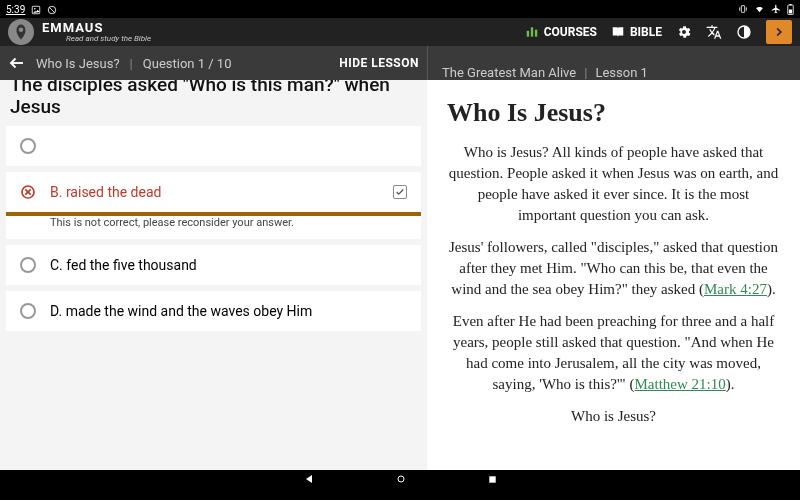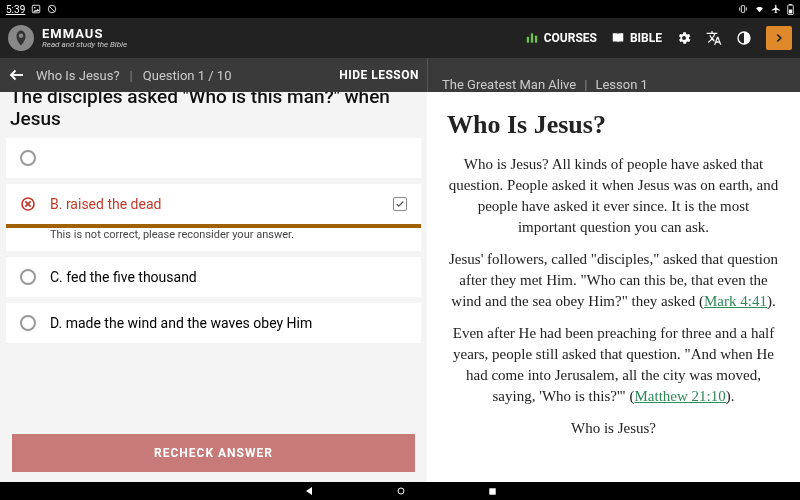--- a/index.html
+++ b/index.html
@@ -1,24 +1,24 @@
 <!DOCTYPE html>
 <html><head>
 <meta charset="utf-8">
 <style>
   * { box-sizing: border-box; margin: 0; padding: 0; }
   html, body { width: 800px; height: 500px; overflow: hidden; font-family: Roboto, Arial, sans-serif; background: #000; }
   .status-bar { height: 18px; background: #000; color: #fff; display: flex; align-items: center; padding: 0 6px; font-size: 10px; }
-  .status-left { display: flex; gap: 6px; align-items: center; text-decoration: underline; }
+  .status-left { display: flex; gap: 6px; align-items: flex-end; text-decoration: underline; }
   .status-right { margin-left: auto; display: flex; gap: 6px; align-items: center; }
-  .app-header { height: 40px; background: #222; color: #fff; display: flex; align-items: center; padding: 0 8px; }
+  .app-header { height: 28px; background: #222; color: #fff; display: flex; align-items: center; padding: 0 8px; }
   .app-logo-circle { width: 26px; height: 26px; border-radius: 50%; background: #888; margin-right: 8px; display:flex; align-items:center; justify-content:center; }
   .app-title-block { display: flex; flex-direction: column; line-height: 1.05; }
   .app-title { font-weight: bold; font-size: 13px; letter-spacing: 1px; }
-  .app-subtitle { font-size: 8px; font-style: italic; color: #ccc; }
+  .app-subtitle { font-size: 8px; font-style: italic; color: #ccc; margin-left: 24px; }
   .header-nav { margin-left: auto; display: flex; align-items: center; gap: 14px; }
   .nav-item { display: flex; align-items: center; gap: 5px; font-size: 12px; font-weight: bold; cursor: pointer; }
   .nav-item.active { color: #ffffff; }
   .ico { display:inline-flex; }
   .panel-btn { width: 26px; height: 24px; background: #e0892a; display:flex; align-items:center; justify-content:center; border-radius:2px; }
   .sub-bar { height: 34px; background: #3a3a3a; color: #ccc; display: flex; align-items: center; font-size: 13px; }
   .sub-left { flex: 0 0 427px; display: flex; align-items: center; padding: 0 8px; gap: 10px; }
   .sub-right { flex: 1; display: flex; align-items: flex-end; padding: 0 14px; gap: 8px; border-left: 1px solid #555; height:100%; }
   .hide-lesson { margin-left: auto; font-weight: bold; color: #fff; letter-spacing: .5px; font-size: 12px; }
   .sep { color: #888; }
@@ -192,28 +192,27 @@
       </div>
       <div class="option">
         <span class="radio"></span>
         <span class="opt-text">C. fed the five thousand</span>
       </div>
       <div class="option">
         <span class="radio"></span>
         <span class="opt-text">D. made the wind and the waves obey Him</span>
       </div>
     </div>
-    <div class="recheck">RECHECK ANSWER</div>
   </div>
 
   <div class="lesson-pane">
     <h1>Who Is Jesus?</h1>
     <p>Who is Jesus? All kinds of people have asked that question. People asked it when Jesus was on earth, and people have asked it ever since. It is the most important question you can ask.</p>
     <p>
-      <span>Jesus' followers, called "disciples," asked that question after they met Him. "Who can this be, that even the wind and the sea obey Him?" they asked (</span><a href="#">Mark 4:41</a><span>).</span>
+      <span>Jesus' followers, called "disciples," asked that question after they met Him. "Who can this be, that even the wind and the sea obey Him?" they asked (</span><a href="#">Mark 4:27</a><span>).</span>
     </p>
     <p>
       <span>Even after He had been preaching for three and a half years, people still asked that question. "And when He had come into Jerusalem, all the city was moved, saying, 'Who is this?'" (</span><a href="#">Matthew 21:10</a><span>).</span>
     </p>
     <p>Who is Jesus?</p>
   </div>
 </div>
 
 <div class="nav-bar">
   <span class="nb"><svg width="12" height="12" viewBox="0 0 24 24" fill="#fff">

